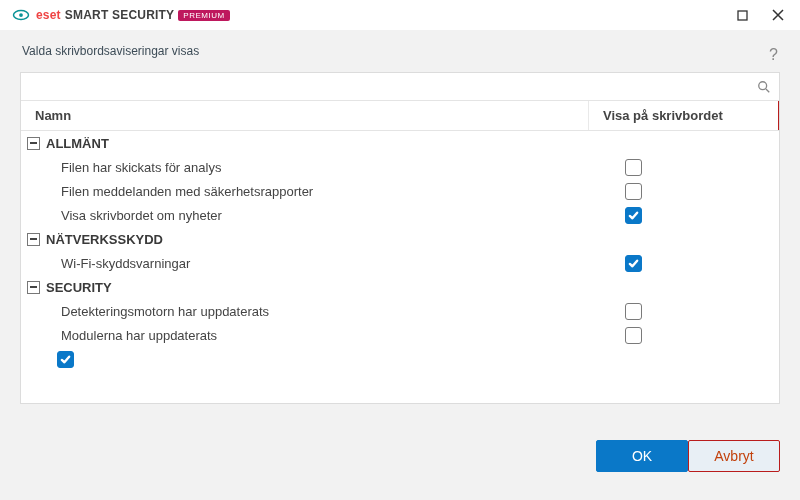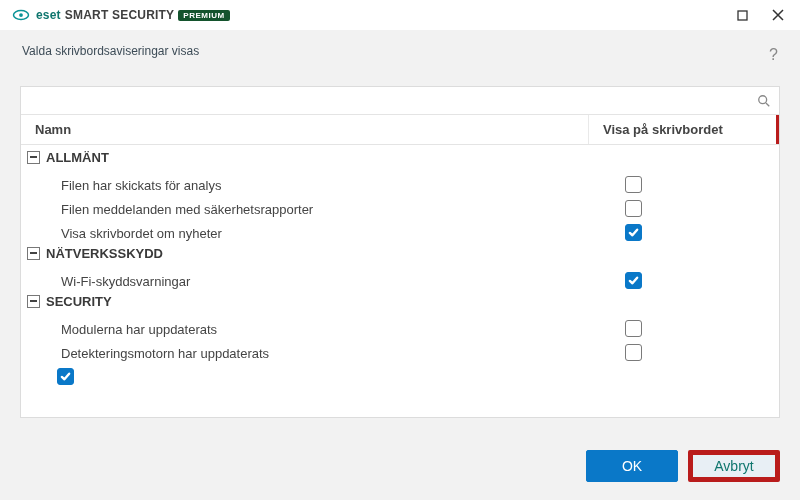--- a/index.html
+++ b/index.html
@@ -1,51 +1,51 @@
 <!DOCTYPE html>
 <html><head>
 <meta charset="utf-8">
 <style>
   *{box-sizing:border-box;margin:0;padding:0;font-family:"Segoe UI",Arial,sans-serif}
   body{width:800px;height:500px;background:#f2f2f2;overflow:hidden;position:relative;font-size:13px;color:#333}
   .titlebar{height:30px;background:#fff;display:flex;align-items:center;padding:0 8px 0 12px}
   .brand{display:flex;align-items:center;gap:6px}
   .brand-logo{width:18px;height:18px;color:#0a9396}
   .brand-text{display:flex;align-items:center;gap:4px;font-size:12px;color:#555;letter-spacing:.2px}
-  .brand-eset{font-weight:700;color:#0f766e}
+  .brand-eset{font-weight:700;color:#ef4444}
   .brand-name{font-weight:700;color:#404040}
-  .badge{background:#14532d;color:#fff;font-size:8px;font-weight:700;padding:1px 5px;border-radius:2px;letter-spacing:.5px}
+  .badge{background:#be185d;color:#fff;font-size:8px;font-weight:400;padding:1px 5px;border-radius:2px;letter-spacing:.5px}
   .winbtns{margin-left:auto;display:flex;gap:8px}
   .winbtn{width:28px;height:22px;display:flex;align-items:center;justify-content:center;cursor:pointer;color:#333}
   .dialog-title{font-size:12px;color:#3d4c57;padding:14px 22px 8px;font-weight:400}
   .help-icon{position:absolute;top:46px;right:22px;color:#888;font-size:16px;cursor:pointer}
-  .panel{margin:20px 20px 0;background:#fff;border:1px solid #dcdcdc}
+  .panel{margin:6px 20px 0;background:#fff;border:1px solid #dcdcdc}
   .search-row{height:28px;border-bottom:1px solid #e4e4e4;display:flex;align-items:center;padding:0 6px}
   .search-input{flex:1;border:none;outline:none;height:24px;font-size:13px;background:transparent}
   .search-icon{width:18px;height:18px;color:#888;display:flex;align-items:center;justify-content:center;cursor:pointer}
   .thead{height:30px;display:flex;align-items:stretch;border-bottom:1px solid #e4e4e4;background:#fff}
   .th{display:flex;align-items:center;padding:0 14px;font-weight:700;color:#444;font-size:13px}
   .th-name{flex:1;border-right:1px solid #e9e9e9}
-  .th-show{width:190px;border-right:3px solid #b91c1c}
+  .th-show{width:190px;border-right:1px solid #b91c1c}
   .tbody{height:272px;overflow:auto}
   .group-row{height:24px;display:flex;align-items:center;padding:0 6px;gap:6px}
   .toggle{width:13px;height:13px;border:1px solid #777;background:#fff;display:inline-flex;align-items:center;justify-content:center;cursor:pointer}
   .toggle::before{content:"";display:block;width:7px;height:1.4px;background:#444}
   .group-label{font-weight:700;color:#3a3a3a;font-size:13px}
-  .item-row{height:24px;display:flex;align-items:flex-end}
+  .item-row{height:24px;display:flex;align-items:center}
   .item-label{flex:1;padding-left:40px;font-size:13px;color:#444}
   .item-check{width:190px;display:flex;align-items:center;padding-left:36px}
   .cb{width:17px;height:17px;border:1.5px solid #7a7a7a;border-radius:3px;display:inline-flex;align-items:center;justify-content:center;cursor:pointer;background:#fff}
   .cb.checked{background:#0a78c8;border-color:#0a78c8}
   .cb.checked svg{display:block}
   .cb svg{display:none;width:11px;height:11px;stroke:#fff;stroke-width:2.6;fill:none;stroke-linecap:round;stroke-linejoin:round}
-  .footer{position:absolute;bottom:18px;right:20px;display:flex;gap:10px}
+  .footer{position:absolute;bottom:28px;right:20px;display:flex;}
   .btn{min-width:92px;height:32px;border-radius:2px;display:flex;align-items:center;justify-content:center;cursor:pointer;font-size:14px}
   .btn-primary{background:#0a78c8;color:#fff;border:1px solid #0a78c8}
-  .btn-secondary{background:#e8eff5;color:#0f766e;border:5px solid #b91c1c}
+  .btn-secondary{background:#e8eff5;color:#c2410c;border:1px solid #b91c1c}
 </style>
 </head>
 <body>
 
 <div class="titlebar">
   <div class="brand">
     <span class="brand-logo">
       <svg viewBox="0 0 24 24">
           <ellipse cx="12" cy="12" rx="10" ry="6" fill="none" stroke="#0a9396" stroke-width="2"></ellipse>
           <circle cx="12" cy="12" r="2.5" fill="#0a9396"></circle>
@@ -127,27 +127,27 @@
               <polyline points="2,6.5 4.8,9 10,3"></polyline>
             </svg>
           </span>
         </div>
       </div>
       <div class="group-row">
         <span class="toggle"></span>
         <span class="group-label">SECURITY</span>
       </div>
       <div class="item-row">
-        <div class="item-label">Modulerna har uppdaterats</div>
+        <div class="item-label">Detekteringsmotorn har uppdaterats</div>
         <div class="item-check">
           <span class="cb"></span>
         </div>
       </div>
       <div class="item-row">
-        <div class="item-label">Detekteringsmotorn har uppdaterats</div>
+        <div class="item-label">Modulerna har uppdaterats</div>
         <div class="item-check">
           <span class="cb"></span>
         </div>
       </div>
       <div class="item-row">
         <div class="item-check">
           <span class="cb checked">
             <svg viewBox="0 0 12 12">
               <polyline points="2,6.5 4.8,9 10,3"></polyline>
             </svg>

